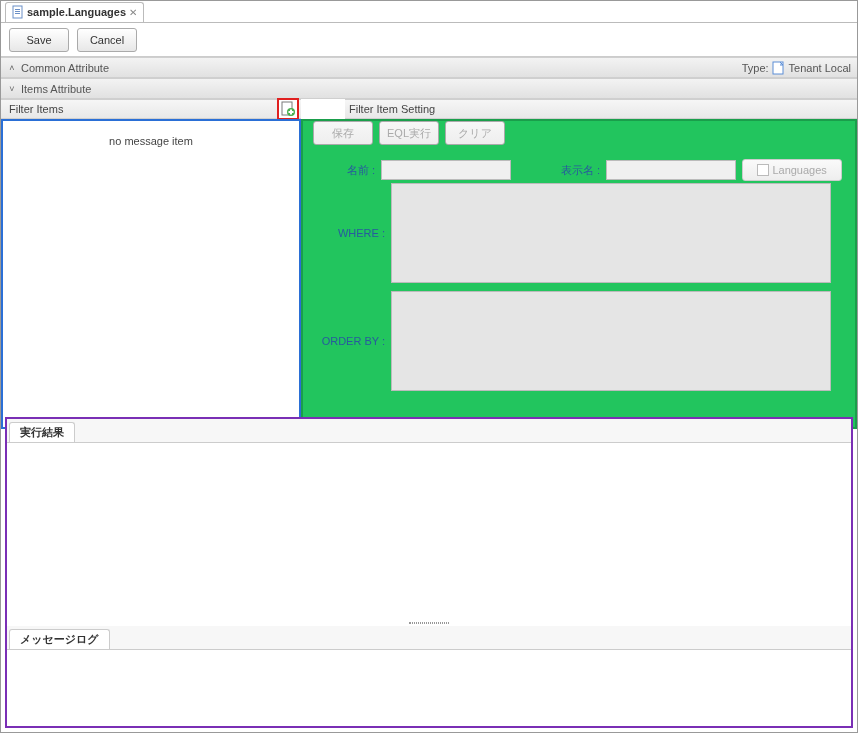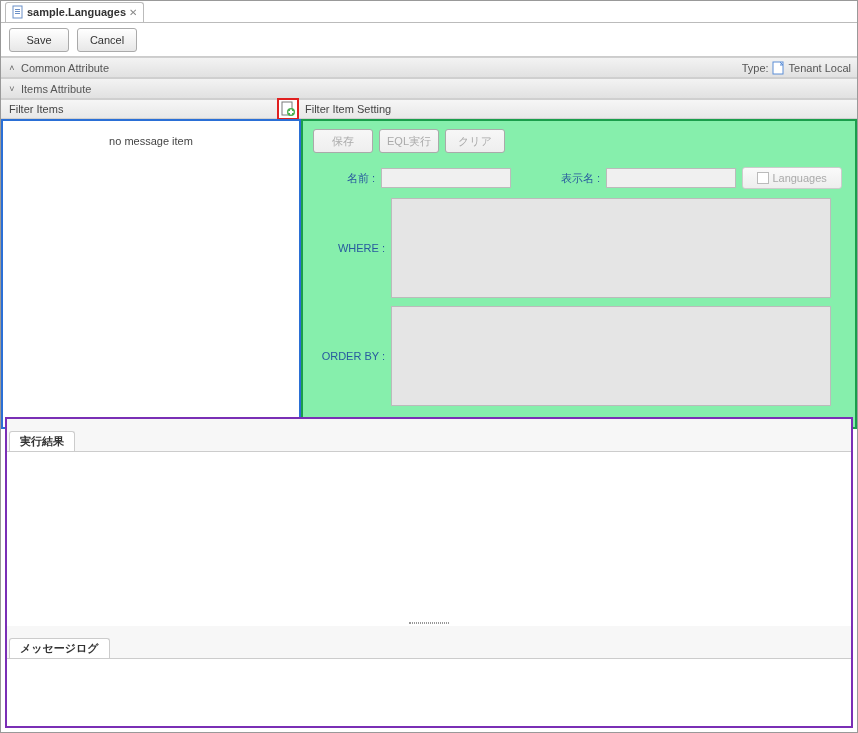--- a/index.html
+++ b/index.html
@@ -31,41 +31,41 @@
   .right-col { flex: 1; display: flex; flex-direction: column; }
 
   .items-header { display:flex; align-items:center; }
   .items-header .hlabel { flex:1; padding-left:4px; }
   .add-icon-wrap { width:22px; height:22px; display:flex; align-items:center; justify-content:center; border:2px solid #e02020; background:#fff; margin-right:2px; }
   .add-icon-wrap svg { width:16px; height:16px; }
 
   .filter-items-body { flex:1; border:2px solid #2a6fd6; display:flex; justify-content:center; padding-top:14px; background:#fff; }
   .no-msg { color:#444; }
 
-  .setting-body { flex:1; border:2px solid #1a9e4b; background:#86efac; padding:8px 10px; }
+  .setting-body { flex:1; border:2px solid #1a9e4b; background:#22c55e; padding:0 10px; }
   .setting-toolbar { display:flex; gap:6px; margin-bottom:14px; }
 
-  .form-row { display:flex; align-items:center; margin-bottom:9px; }
+  .form-row { display:flex; align-items:center; margin-bottom:2px; }
   .form-label { color:#285a9e; text-align:right; margin-right:6px; }
   .lbl-narrow { width:62px; }
   .lbl-wide { width:72px; }
   .txt { height:20px; border:1px solid #bbb; background:#f0f0f0; }
   .txt-sm { width:130px; }
   .gap { width:50px; }
   .lang-btn { margin-left:6px; height:22px; width:100px; border:1px solid #ccc; border-radius:3px; background:linear-gradient(#fafafa,#eeeeee); display:flex; align-items:center; justify-content:center; gap:3px; color:#aaa; }
   .lang-btn .sq { width:12px; height:12px; border:1px solid #bbb; background:#fff; }
 
   .ta-row { display:flex; align-items:center; margin-bottom:8px; }
   .ta { width:440px; height:100px; border:1px solid #bbb; background:#e5e5e5; resize:none; }
 
   .divider-grip { height:6px; display:flex; align-items:center; justify-content:center; }
   .divider-grip .dots { width:40px; height:2px; border-top:1px dotted #999; border-bottom:1px dotted #999; }
 
   .results-region { border:2px solid #7a2fb5; position:absolute; left:4px; right:4px; top:416px; bottom:4px; display:flex; flex-direction:column; }
-  .tabhdr { height:33px; display:flex; align-items:flex-end; border-bottom:1px solid #ccc; padding-left:2px; background:#f7f7f7; }
+  .tabhdr { height:24px; display:flex; align-items:flex-end; border-bottom:1px solid #ccc; padding-left:2px; background:#f7f7f7; }
   .mini-tab { padding:2px 10px; border:1px solid #ccc; border-bottom:none; background:#fff; font-weight:bold; border-top-left-radius:3px; border-top-right-radius:3px; }
   .result-body { flex:1; background:#fff; }
   .msglog { height:100px; display:flex; flex-direction:column; }
 </style>
 </head>
 <body>
 
 <div class="root">
 
   <div class="tabbar">
@@ -112,21 +112,21 @@
       <span class="hlabel">Filter Items</span>
       <span class="add-icon-wrap">
         <svg viewBox="0 0 16 16">
           <rect x="2" y="1" width="10" height="13" fill="#fff" stroke="#7a7a7a"></rect>
           <circle cx="11" cy="11" r="4" fill="#4caf50"></circle>
           <rect x="10" y="8.5" width="2" height="5" fill="#fff"></rect>
           <rect x="8.5" y="10" width="5" height="2" fill="#fff"></rect>
         </svg>
       </span>
     </div>
-    <div class="sub-header" style="flex:1;">
+    <div class="sub-header" style="flex:1;margin-left:44px;">
       <span>Filter Item Setting</span>
     </div>
   </div>
 
   <div class="split">
     <div class="left-col">
       <div class="filter-items-body">
         <span class="no-msg">no message item</span>
       </div>
     </div>

